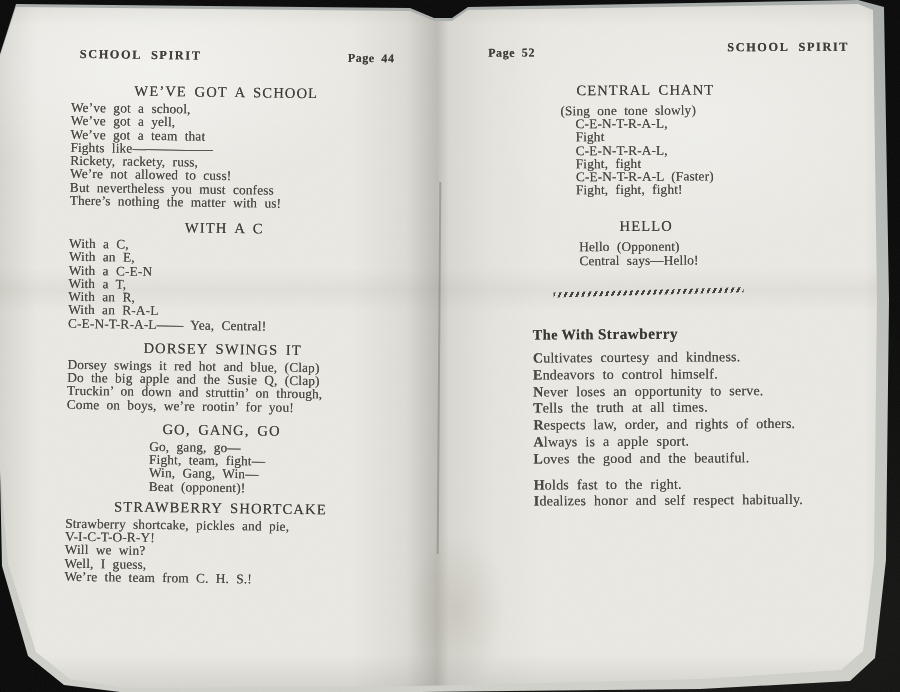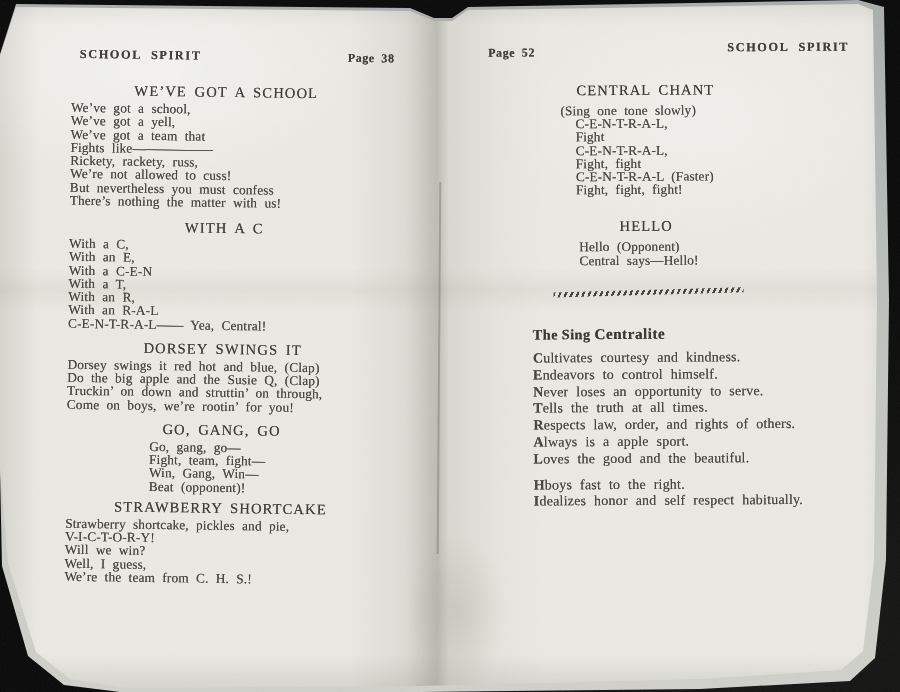--- a/index.html
+++ b/index.html
@@ -107,21 +107,21 @@
 
 <div class="scene">
   <div class="stack"></div>
   <div class="book"></div>
   <div class="shading"></div>
   <div class="crease-line"></div>
 
   <div class="page-content left-content">
     <div class="page-header">
       <span class="running-title">SCHOOL SPIRIT</span>
-      <span class="page-num">Page 38</span>
+      <span class="page-num">Page 44</span>
     </div>
     <div class="column">
       <div id="left-sections">
           <div class="section">
             <h3 class="section-title">WE’VE GOT A SCHOOL</h3>
             <div class="stanza">
               <p class="line">We’ve got a school,</p>
               <p class="line">We’ve got a yell,</p>
               <p class="line">We’ve got a team that</p>
               <p class="line">Fights like——————</p>
@@ -197,32 +197,32 @@
           <div class="section hello">
             <h3 class="section-title">HELLO</h3>
             <div class="stanza">
               <p class="line">Hello (Opponent)</p>
               <p class="line">Central says—Hello!</p>
             </div>
           </div>
         </div>
       <div class="rope-divider"></div>
       <div class="creed">
-        <h3 class="creed-heading"><span class="h-normal">The Sing </span><span class="h-bold">Centralite</span></h3>
+        <h3 class="creed-heading"><span class="h-normal">The With </span><span class="h-bold">Strawberry</span></h3>
         <div class="creed-group first" id="creed-group-1">
             <p class="creed-line"><span class="initial">C</span><span class="rest">ultivates courtesy and kindness.</span></p>
             <p class="creed-line"><span class="initial">E</span><span class="rest">ndeavors to control himself.</span></p>
             <p class="creed-line"><span class="initial">N</span><span class="rest">ever loses an opportunity to serve.</span></p>
             <p class="creed-line"><span class="initial">T</span><span class="rest">ells the truth at all times.</span></p>
             <p class="creed-line"><span class="initial">R</span><span class="rest">espects law, order, and rights of others.</span></p>
             <p class="creed-line"><span class="initial">A</span><span class="rest">lways is a apple sport.</span></p>
             <p class="creed-line"><span class="initial">L</span><span class="rest">oves the good and the beautiful.</span></p>
           </div>
         <div class="creed-group second" id="creed-group-2">
-            <p class="creed-line"><span class="initial">H</span><span class="rest">boys fast to the right.</span></p>
+            <p class="creed-line"><span class="initial">H</span><span class="rest">olds fast to the right.</span></p>
             <p class="creed-line"><span class="initial">I</span><span class="rest">dealizes honor and self respect habitually.</span></p>
           </div>
       </div>
     </div>
   </div>
 
   <svg class="grain" width="900" height="692">
     <filter id="grainf">
       <feTurbulence type="fractalNoise" baseFrequency="0.8" numOctaves="2" stitchTiles="stitch"></feTurbulence>
       <feColorMatrix type="saturate" values="0"></feColorMatrix>

